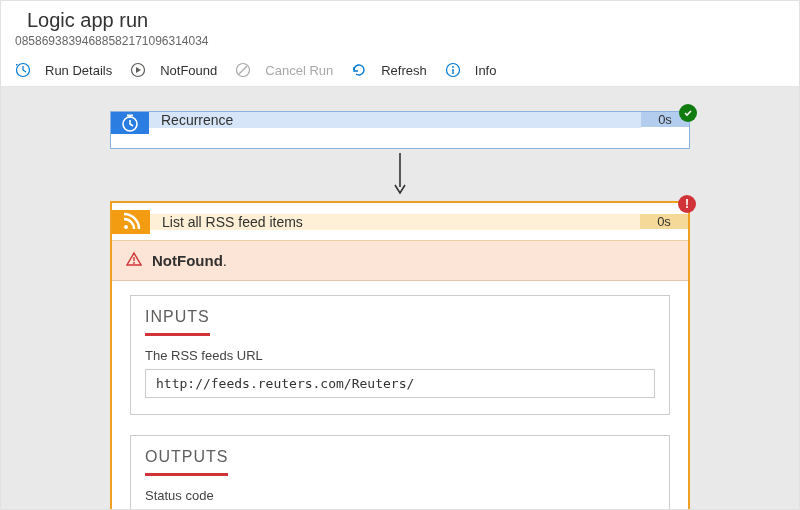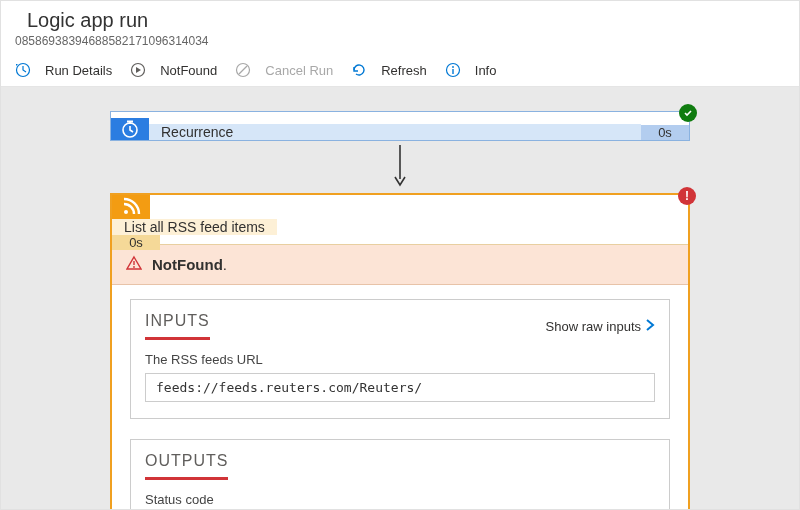--- a/index.html
+++ b/index.html
@@ -11,30 +11,30 @@
   
   .toolbar { display: flex; gap: 18px; padding: 8px 14px; border-bottom: 1px solid #e5e5e5; }
   .toolbar-item { display: flex; align-items: center; gap: 14px; font-size: 13px; cursor: pointer; }
   .toolbar-item.disabled { color: #a8a8a8; cursor: default; }
   .toolbar-icon { width: 16px; height: 16px; display: flex; align-items: center; justify-content: center; }
   
   .canvas { background: #e9e9e9; height: 430px; padding: 24px 0 0 0; position: relative; overflow: hidden; }
   
   .card { margin: 0 auto; width: 580px; background: #fff; position: relative; }
   
-  .recurrence { border: 1px solid #8ab2e0; display: flex; align-items: flex-end; height: 30px; }
+  .recurrence { border: 1px solid #8ab2e0; display: flex; align-items: flex-start; height: 38px; }
   .rec-icon { width: 38px; background: #2b7de1; display: flex; align-items: center; justify-content: center; }
   .rec-title { flex: 1; background: #d6e6f8; padding: 0 12px; display: flex; align-items: center; font-size: 14px; }
   .rec-time { width: 48px; background: #b3cdef; display: flex; align-items: center; justify-content: center; font-size: 13px; }
   .badge-ok { position: absolute; top: -8px; right: -8px; width: 18px; height: 18px; background: #107c10; border-radius: 50%; display: flex; align-items: center; justify-content: center; }
   
   .arrow-wrap { display: flex; justify-content: center; margin: 4px 0 6px; }
   
   .rss-card { border: 2px solid #f0a020; position: relative; }
-  .rss-head { display: flex; align-items: flex-start; height: 50px; border-bottom: 1px solid #e8cfa0; flex-direction: column; }
+  .rss-head { display: flex; align-items: center; height: 38px; border-bottom: 1px solid #e8cfa0; }
   .rss-icon { width: 38px; background: #f39c12; display: flex; align-items: center; justify-content: center; }
   .rss-title { flex: 1; background: #fdf0d6; padding: 0 12px; display: flex; align-items: center; font-size: 14px; }
   .rss-time { width: 48px; background: #f5d998; display: flex; align-items: center; justify-content: center; font-size: 13px; }
   .badge-err { position: absolute; top: -8px; right: -8px; width: 18px; height: 18px; background: #d13438; border-radius: 50%; display: flex; align-items: center; justify-content: center; color: #fff; font-weight: bold; font-size: 12px; }
   
   .error-row { background: #fce4d6; padding: 10px 14px; display: flex; align-items: center; gap: 10px; border-bottom: 1px solid #e8c3a8; }
   .error-row .warn-icon { color: #d13438; }
   .error-row .msg { font-size: 15px; }
   .error-row .msg b { font-weight: 600; }
   
@@ -156,31 +156,23 @@
             <circle cx="8" cy="12" r="0.9" fill="#d13438"></circle>
           </svg>
       </span>
       <span class="msg"><b>NotFound</b><span>.</span></span>
     </div>
 
     <div class="section">
       <div class="section-box">
         <div class="section-head">
           <span class="section-label">INPUTS</span>
-          <span class="show-raw">
-            <span>Show raw inputs</span>
-            <span class="chev">
-              <svg width="10" height="12" viewBox="0 0 10 12">
-                  <path d="M2 1 L8 6 L2 11" stroke="#0078d4" stroke-width="2" fill="none"></path>
-                </svg>
-            </span>
-          </span>
         </div>
         <div class="field-label">The RSS feeds URL</div>
-        <div class="field-value">feeds://feeds.reuters.com/Reuters/</div>
+        <div class="field-value">http://feeds.reuters.com/Reuters/</div>
       </div>
 
       <div class="section-box">
         <div class="section-head">
           <span class="section-label">OUTPUTS</span>
         </div>
         <div class="field-label">Status code</div>
         <div class="field-value">404</div>
       </div>
     </div>

